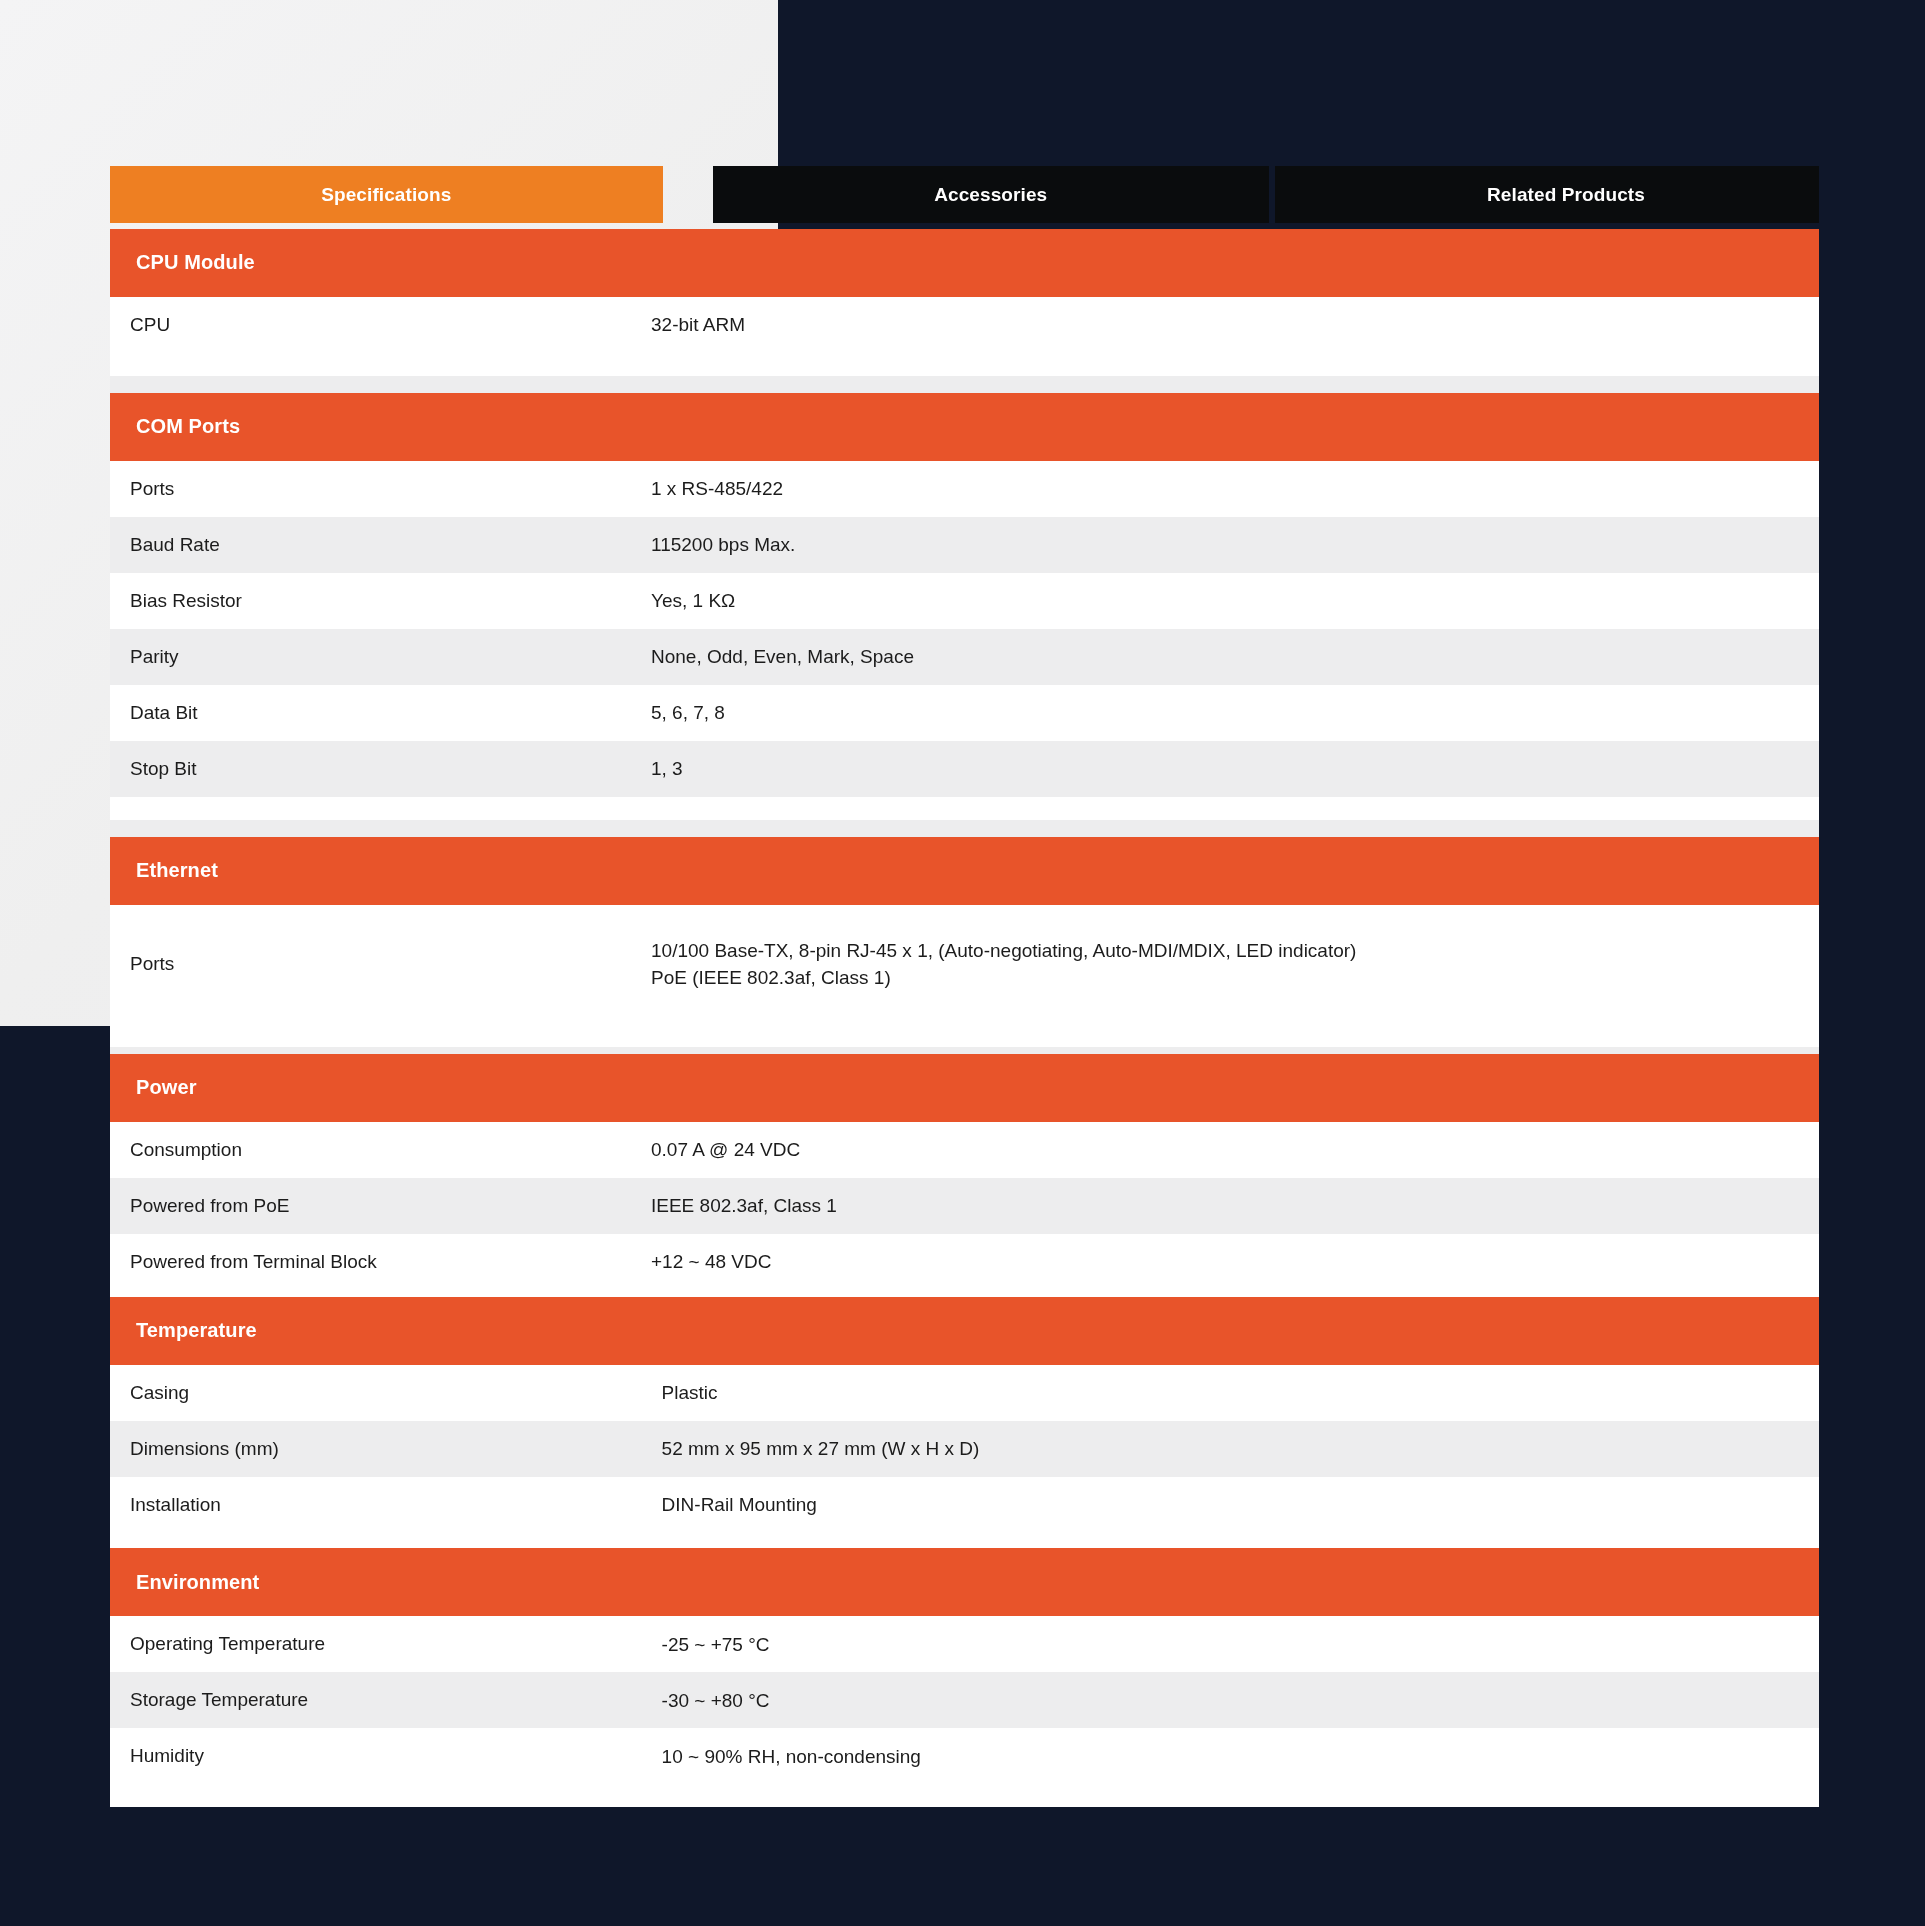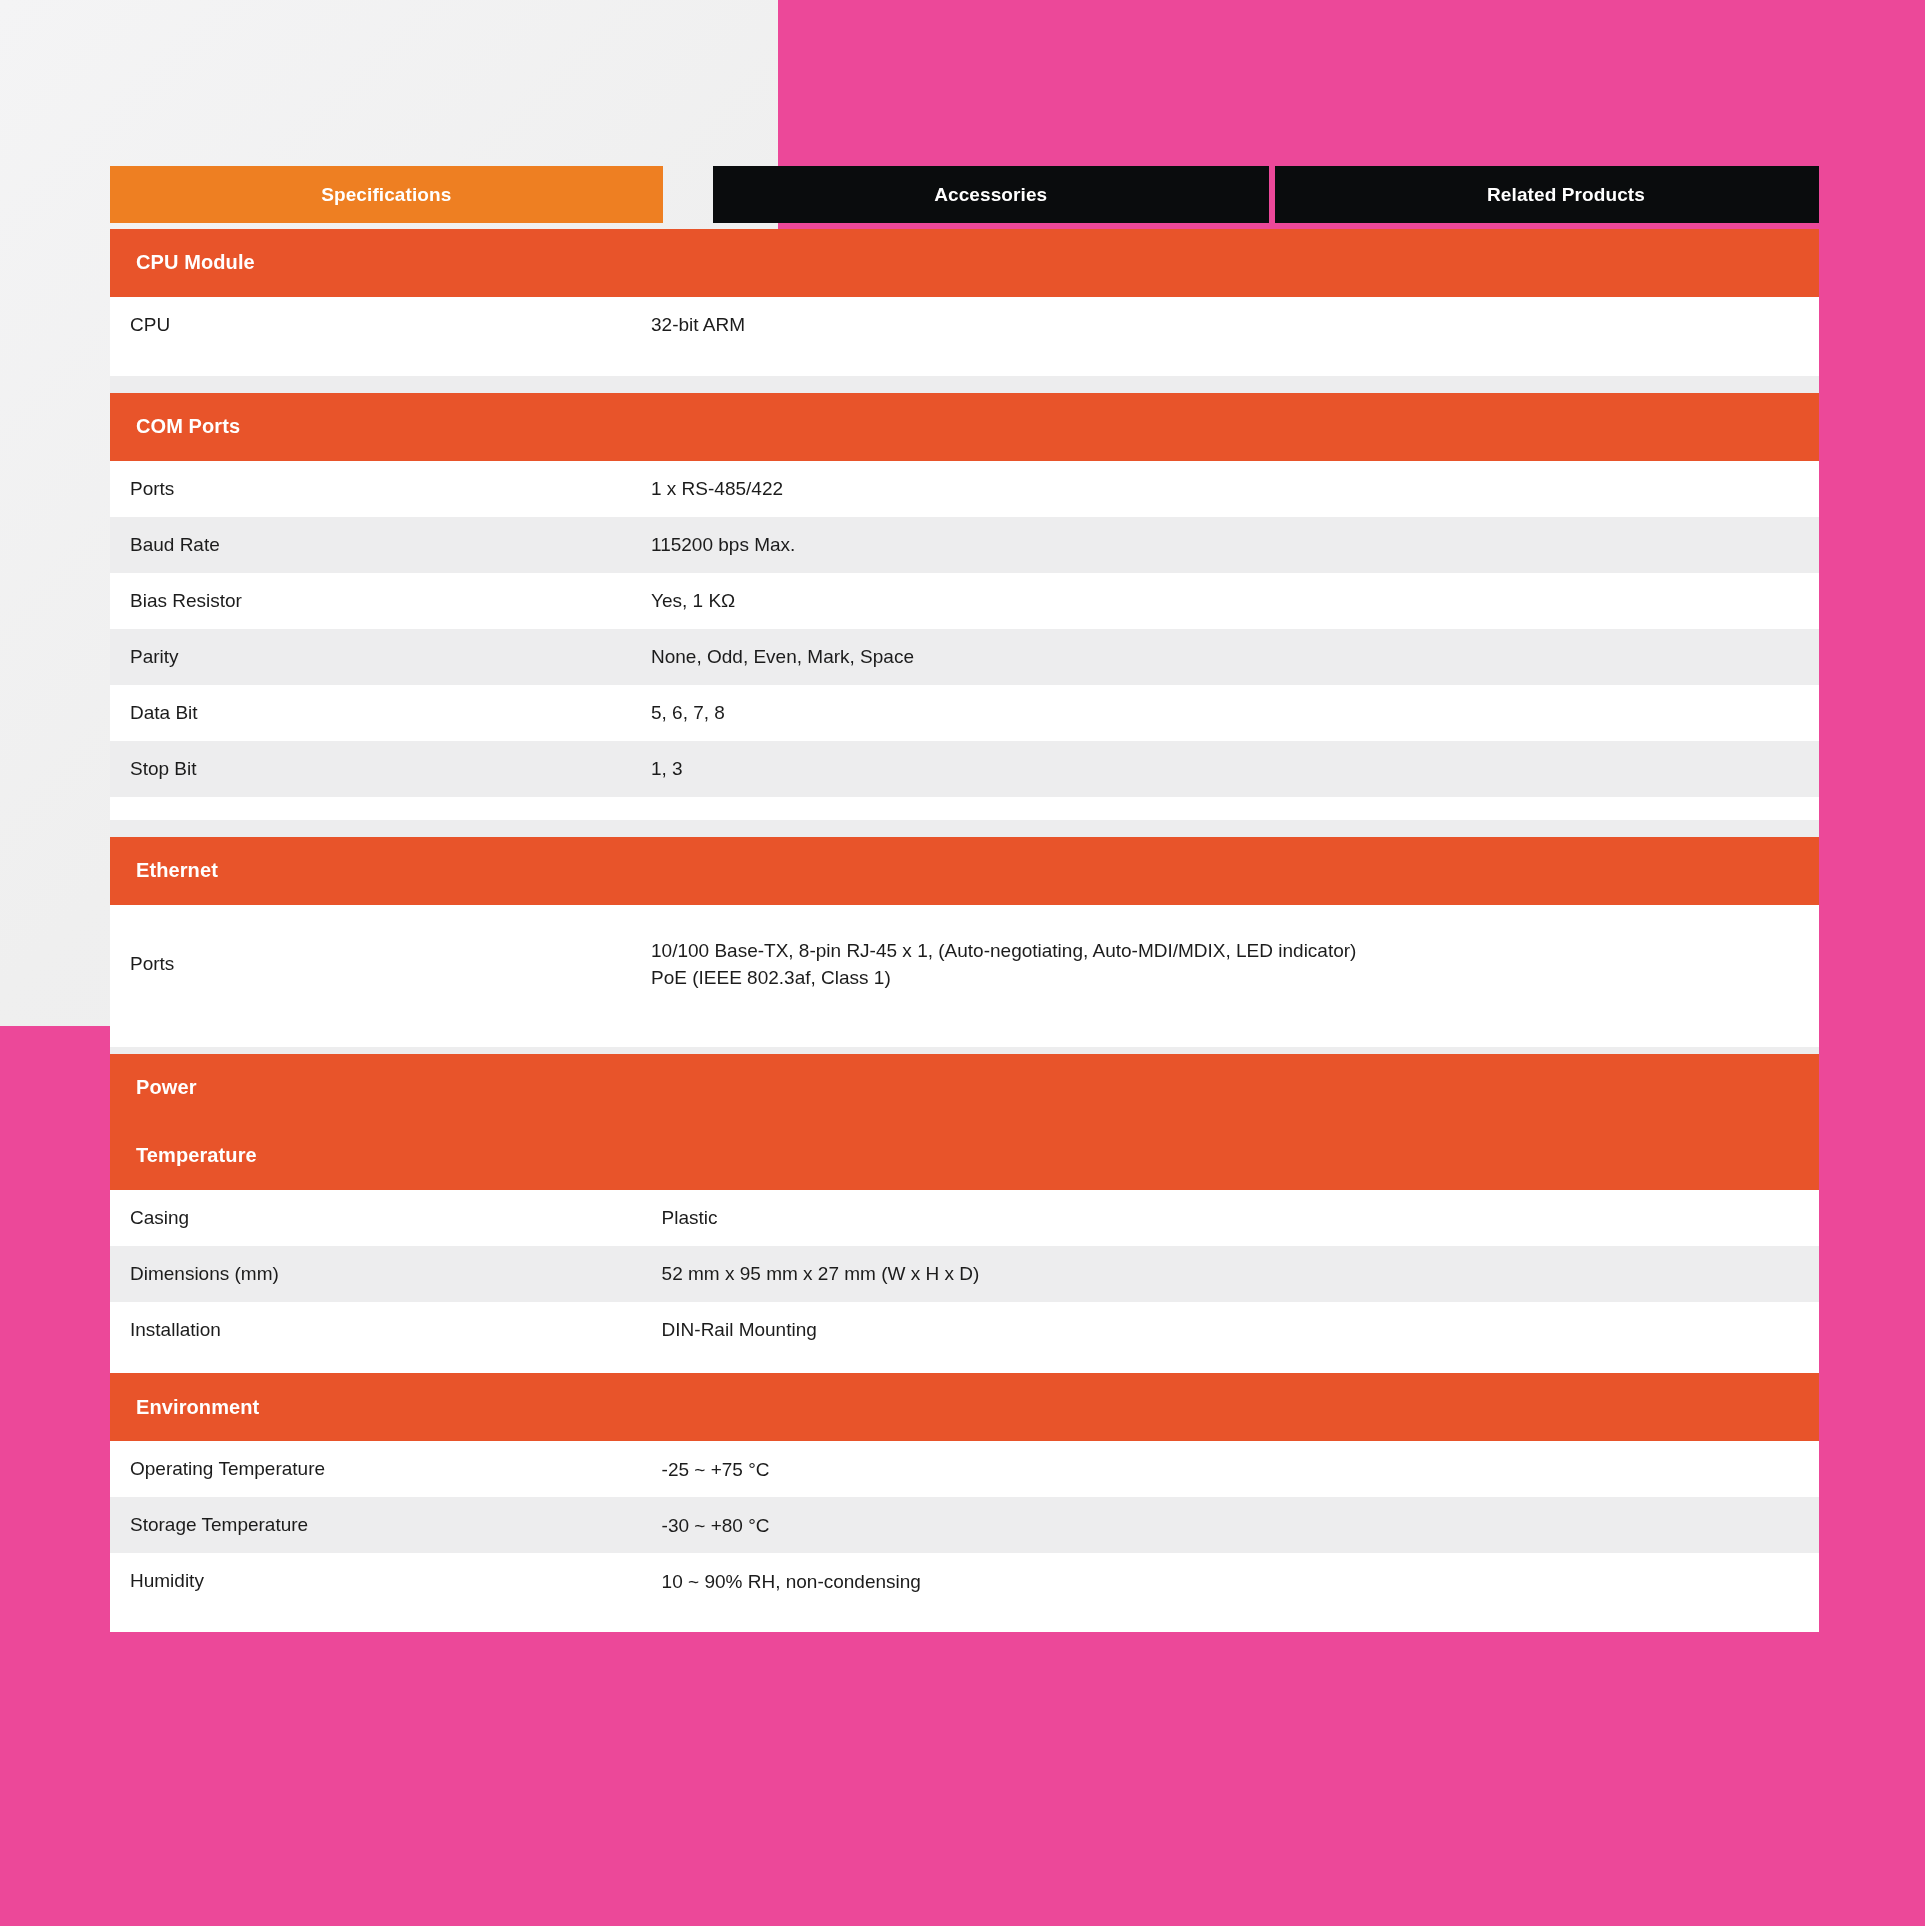--- a/index.html
+++ b/index.html
@@ -9,21 +9,21 @@
     height: 1926px;
     background: #ededee;
     font-family: "Liberation Sans", sans-serif;
     -webkit-font-smoothing: antialiased;
   }
 
   .page {
     position: relative;
     width: 1925px;
     height: 1926px;
-    background: #ec4899;
+    background: #0f172a;
     overflow: hidden;
   }
 
   
   .page::before {
     content: "";
     position: absolute;
     left: 0; top: 0;
     width: 778px; height: 1026px;
     background: linear-gradient(135deg, #f4f4f5 0%, #efefef 55%, #ededee 100%);
@@ -201,20 +201,35 @@
           </div>
           <div class="tail"></div>
         </div>
       </div>
       <div class="gap small"></div>
 
       <div class="section">
         <div class="section-head">
           <span>Power</span>
         </div>
+        <div class="section-rows">
+          <div class="row">
+            <div class="k">Consumption</div>
+            <div class="v">0.07 A @ 24 VDC</div>
+          </div>
+          <div class="row alt">
+            <div class="k">Powered from PoE</div>
+            <div class="v">IEEE 802.3af, Class 1</div>
+          </div>
+          <div class="row">
+            <div class="k">Powered from Terminal Block</div>
+            <div class="v">+12 ~ 48 VDC</div>
+          </div>
+          <div class="tail tiny"></div>
+        </div>
       </div>
       <div class="gap none"></div>
 
       <div class="section indent">
         <div class="section-head">
           <span>Temperature</span>
         </div>
         <div class="section-rows">
           <div class="row">
             <div class="k">Casing</div>

